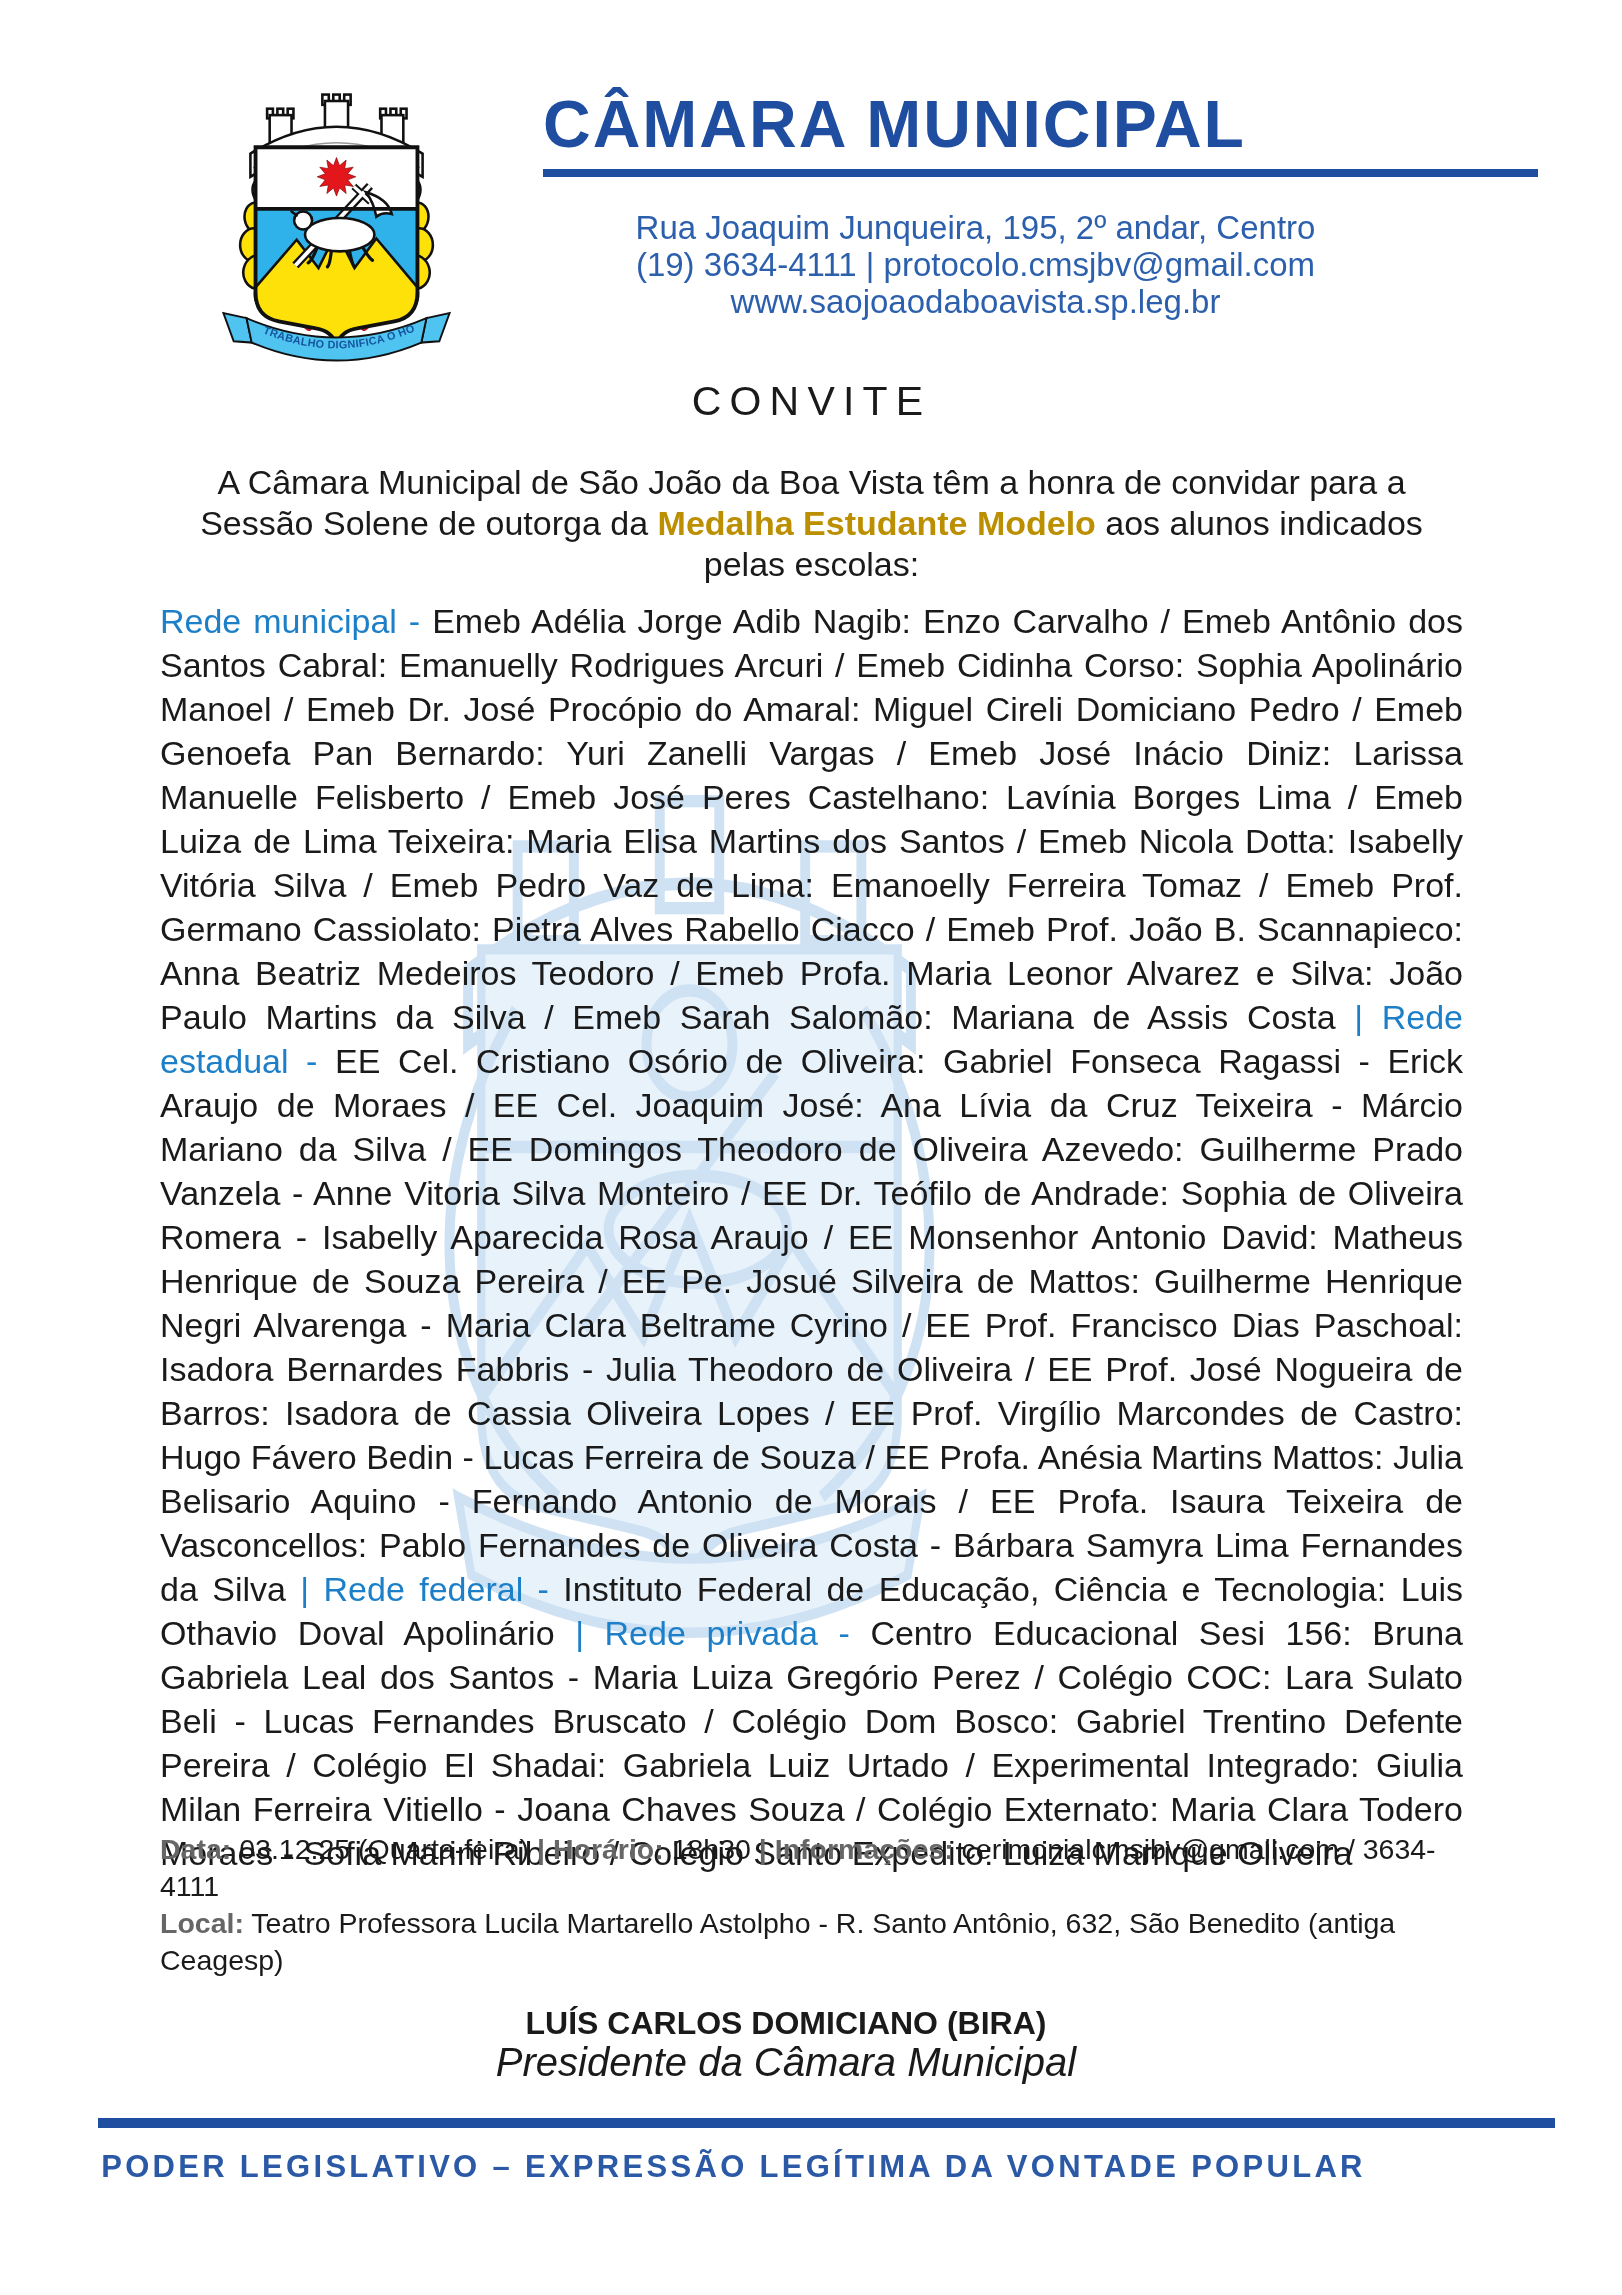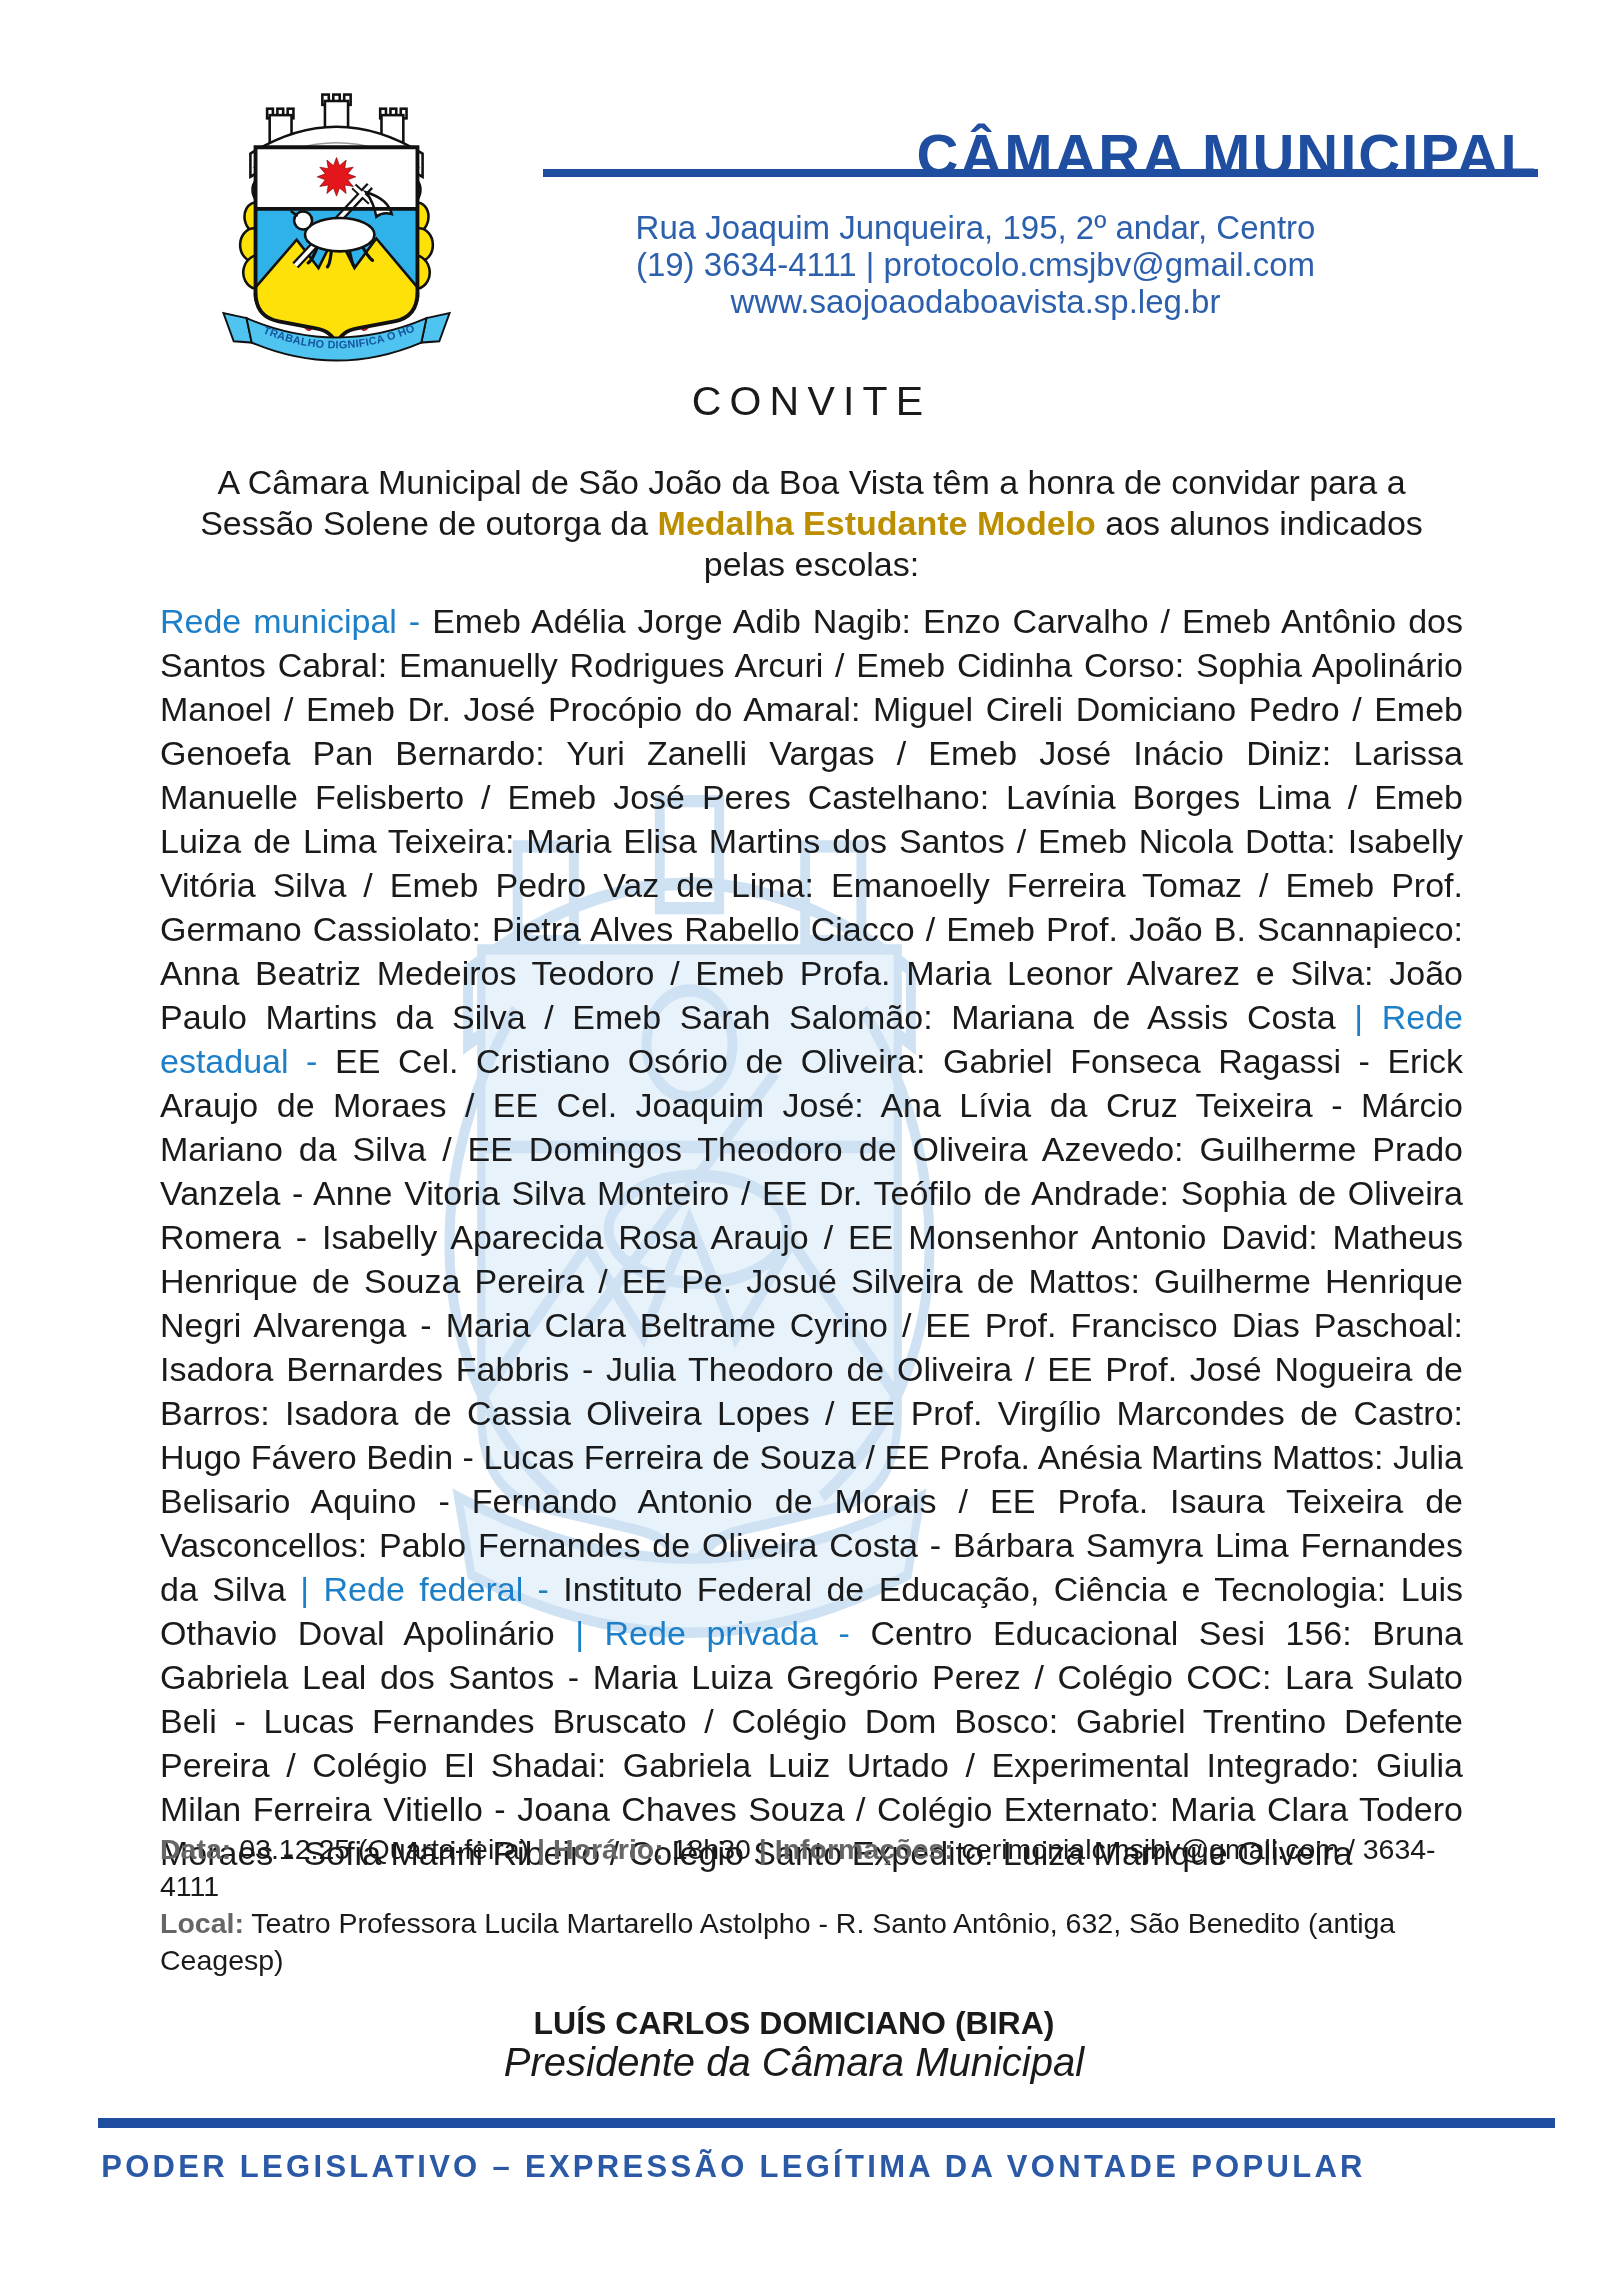--- a/index.html
+++ b/index.html
@@ -11,23 +11,23 @@
   html,body{background:#ffffff;}
   body{
     width:1623px;height:2295px;position:relative;overflow:hidden;
     font-family:"Liberation Sans","DejaVu Sans",sans-serif;color:#1a1a1a;
   }
   .abs{position:absolute;}
   
   .crest{left:208px;top:63px;width:257px;height:315px;z-index:2;}
   .crest svg{width:100%;height:100%;}
   .org-name{
-    left:543px;top:90px;width:995px;text-align:right;z-index:2;
-    font-size:58px;font-weight:bold;letter-spacing:2px;line-height:1.05;
-    color:var(--brand_blue);white-space:nowrap;margin-top:35px;
+    left:543px;top:90px;width:995px;text-align:left;z-index:2;
+    font-size:66px;font-weight:bold;letter-spacing:2px;line-height:1.05;
+    color:var(--brand_blue);white-space:nowrap;
   }
   .org-underline{left:543px;top:169px;width:995px;height:7.9px;background:var(--brand_blue);z-index:2;}
   .address{
     left:452px;top:209px;width:1047px;text-align:center;z-index:2;
     font-size:33px;line-height:37px;color:var(--address_blue);font-weight:400;
   }
   
   .doc-title{
     left:0;top:378px;width:1623px;text-align:center;z-index:2;
     font-size:41px;letter-spacing:0.2em;color:#1a1a1a;font-weight:400;
@@ -45,21 +45,21 @@
   }
   .honorees .net{color:var(--link_blue);}
   
   .details{
     left:160px;top:1831px;width:1303px;z-index:2;
     font-size:28.5px;line-height:37px;color:#1a1a1a;
   }
   .details .lbl{color:var(--label_gray);font-weight:bold;}
   .details .sep{color:var(--label_gray);font-weight:bold;}
   
-  .sig{left:8px;top:2004px;width:1572px;text-align:center;z-index:2;line-height:39px;}
+  .sig{left:0;top:2004px;width:1572px;text-align:center;z-index:2;line-height:39px;}
   .sig .name{font-size:32px;font-weight:bold;}
   .sig .role{font-size:40px;font-style:italic;}
   
   .footer-rule{left:98px;top:2118px;width:1457px;height:9.8px;background:var(--brand_blue);z-index:2;}
   .footer-slogan{
     left:0;top:2149px;width:1467px;text-align:center;z-index:2;
     font-size:31px;font-weight:bold;letter-spacing:3.3px;color:var(--footer_blue);white-space:nowrap;
   }
   
   .watermark{left:359px;top:690px;width:661px;height:988px;z-index:1;}

